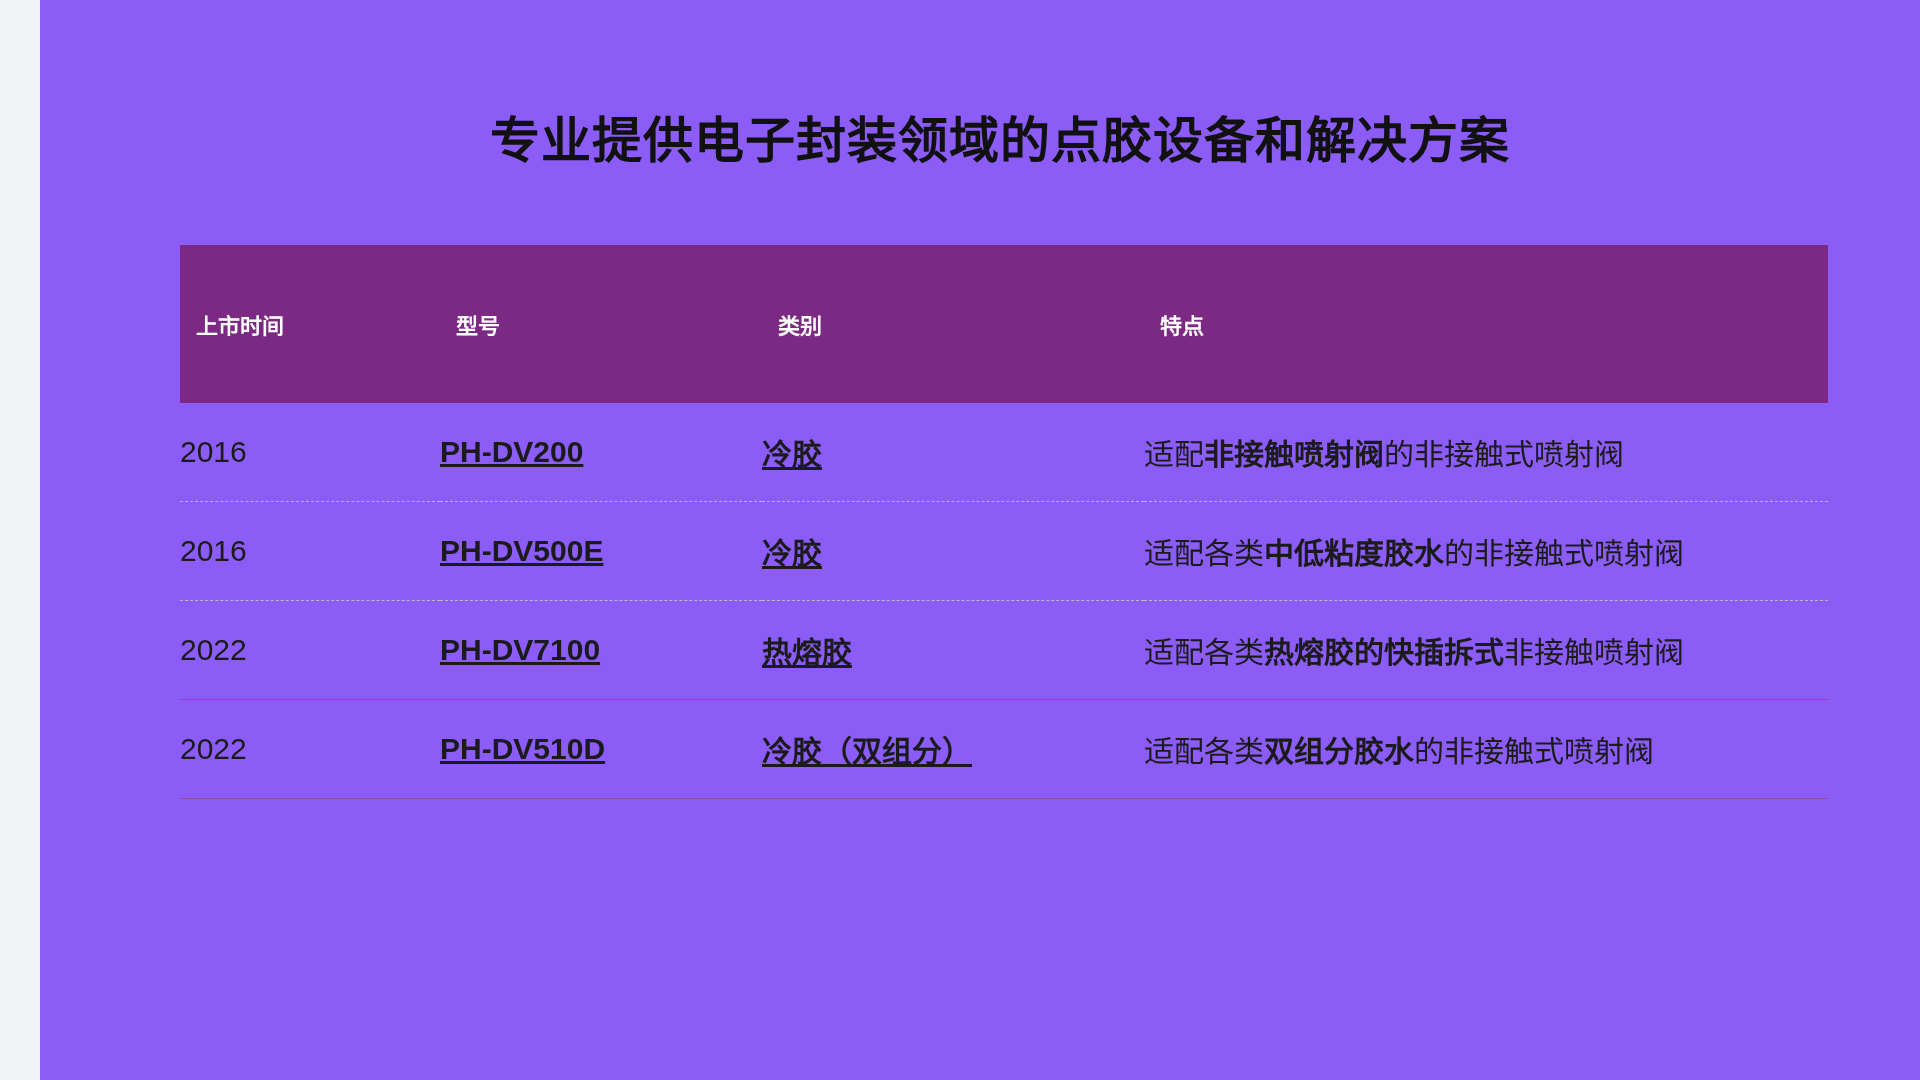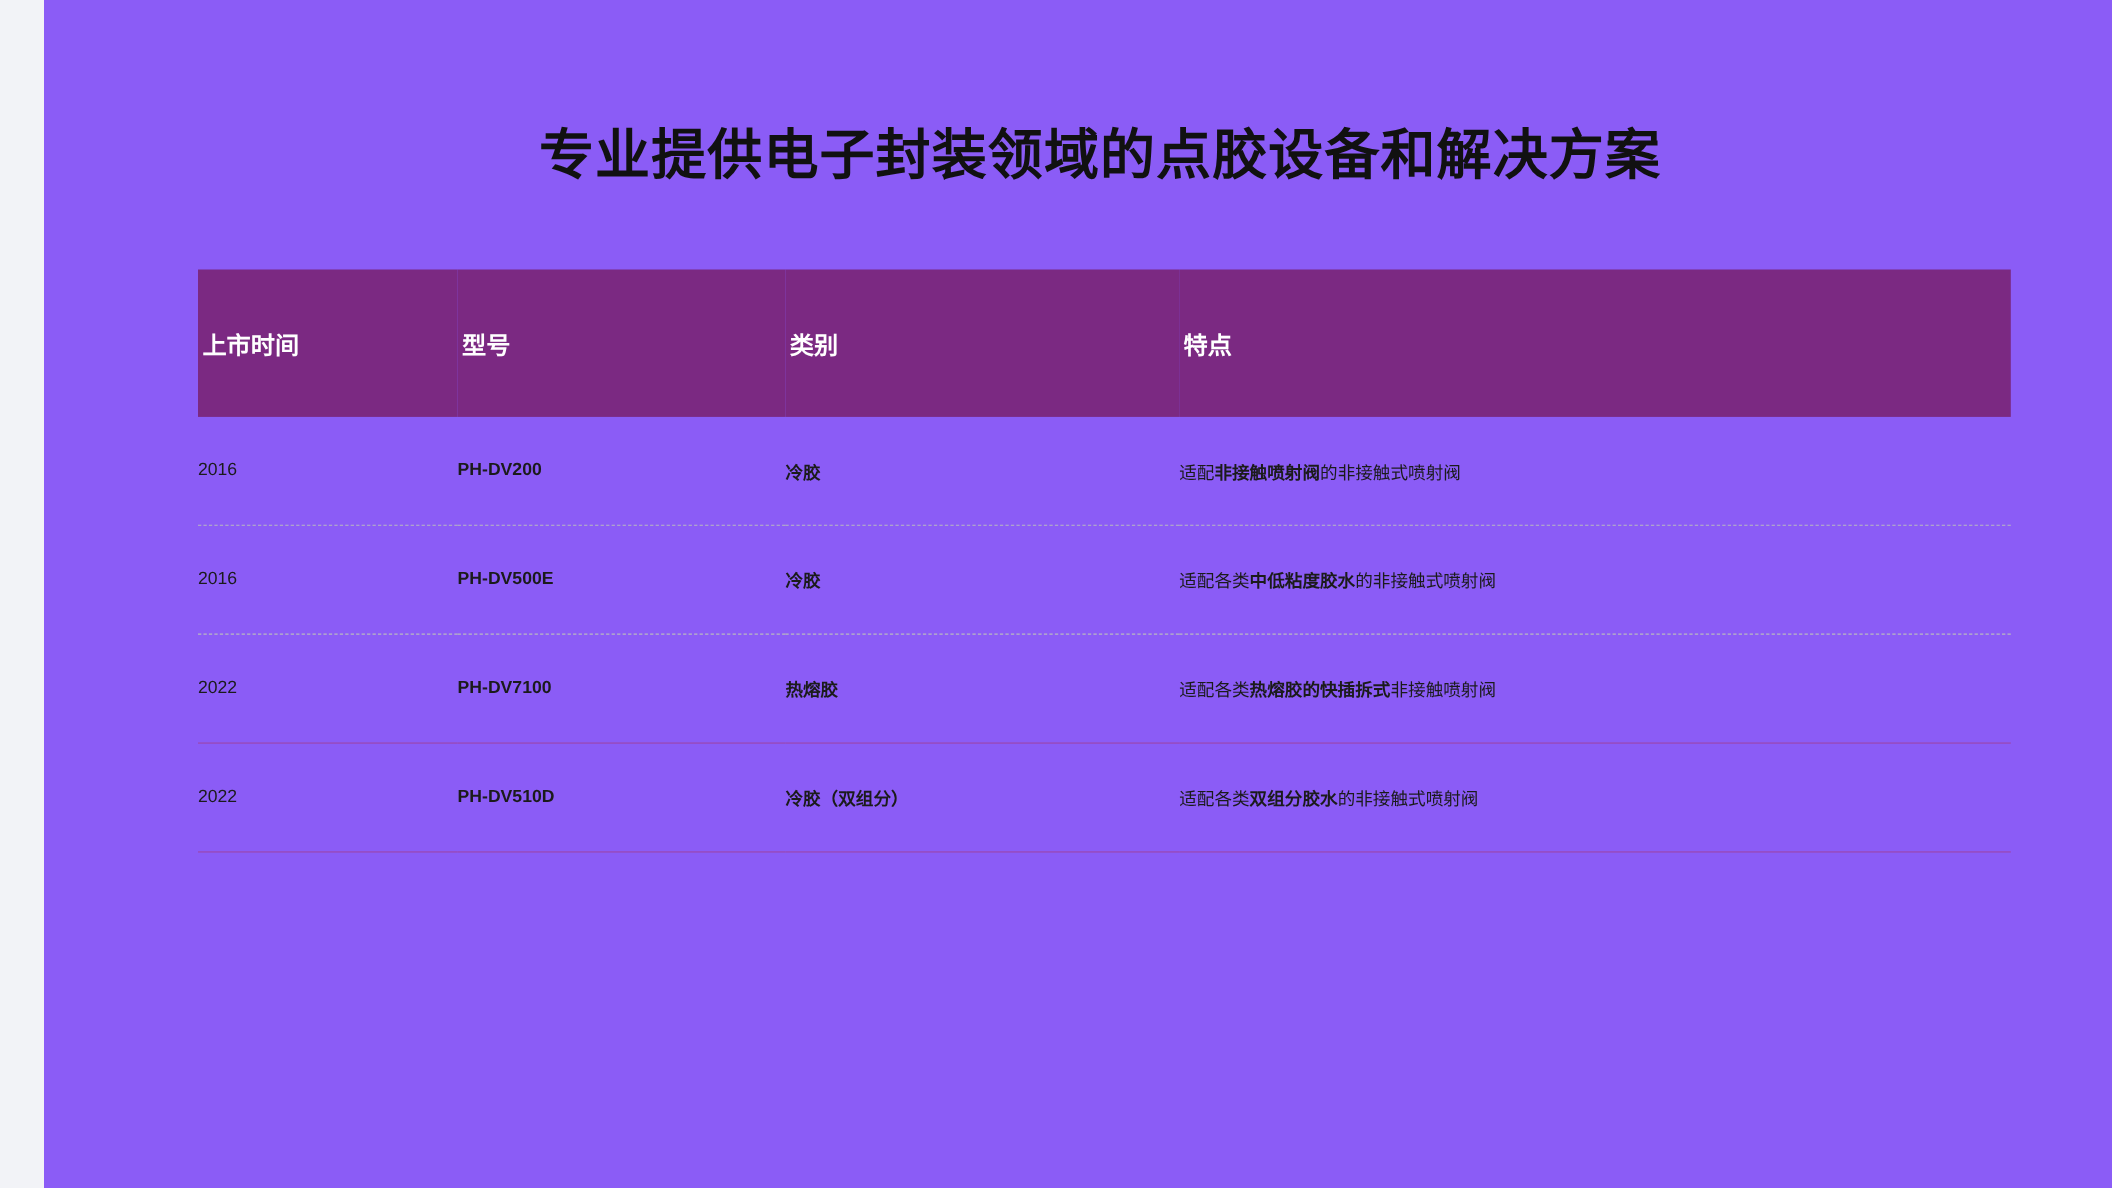--- a/index.html
+++ b/index.html
@@ -45,50 +45,51 @@
     border-collapse: collapse;
     table-layout: fixed;
   }
 
   table.spec-table thead th {
     background: #7b2982;
     color: #ffffff;
     font-size: 22px;
     font-weight: bold;
     text-align: left;
-    padding: 4px;
+    padding: 16px;
     height: 126px;
     vertical-align: middle;
   }
 
   th.col-0, td.col-0 { width: 228px; padding-left: 30px; }
   th.col-1, td.col-1 { width: 290px; }
   th.col-2, td.col-2 { width: 350px; }
   th.col-3, td.col-3 { width: auto; }
 
   table.spec-table tbody td {
-    font-size: 16px;
+    font-size: 30px;
     color: #1b1b1b;
     height: 98px;
     vertical-align: middle;
     border-bottom: 1px dashed #b9b9c0;
     background: transparent;
     padding: 0;
   }
 
   table.spec-table tbody tr:nth-last-child(2) td {
     border-bottom: 1px solid #9c45a8;
   }
 
   table.spec-table tbody tr:last-child td {
     border-bottom: 1px solid #9c45a8;
   }
 
   td.col-1, td.col-2 {
     font-weight: bold;
+    text-decoration: underline;
   }
 
   td.col-3 b { font-weight: bold; }
 
   .cell-inner { display: block; }
 </style>
 </head>
 <body>
 
 <div class="page" style="background: #8b5cf6; margin-left: 40px;">

